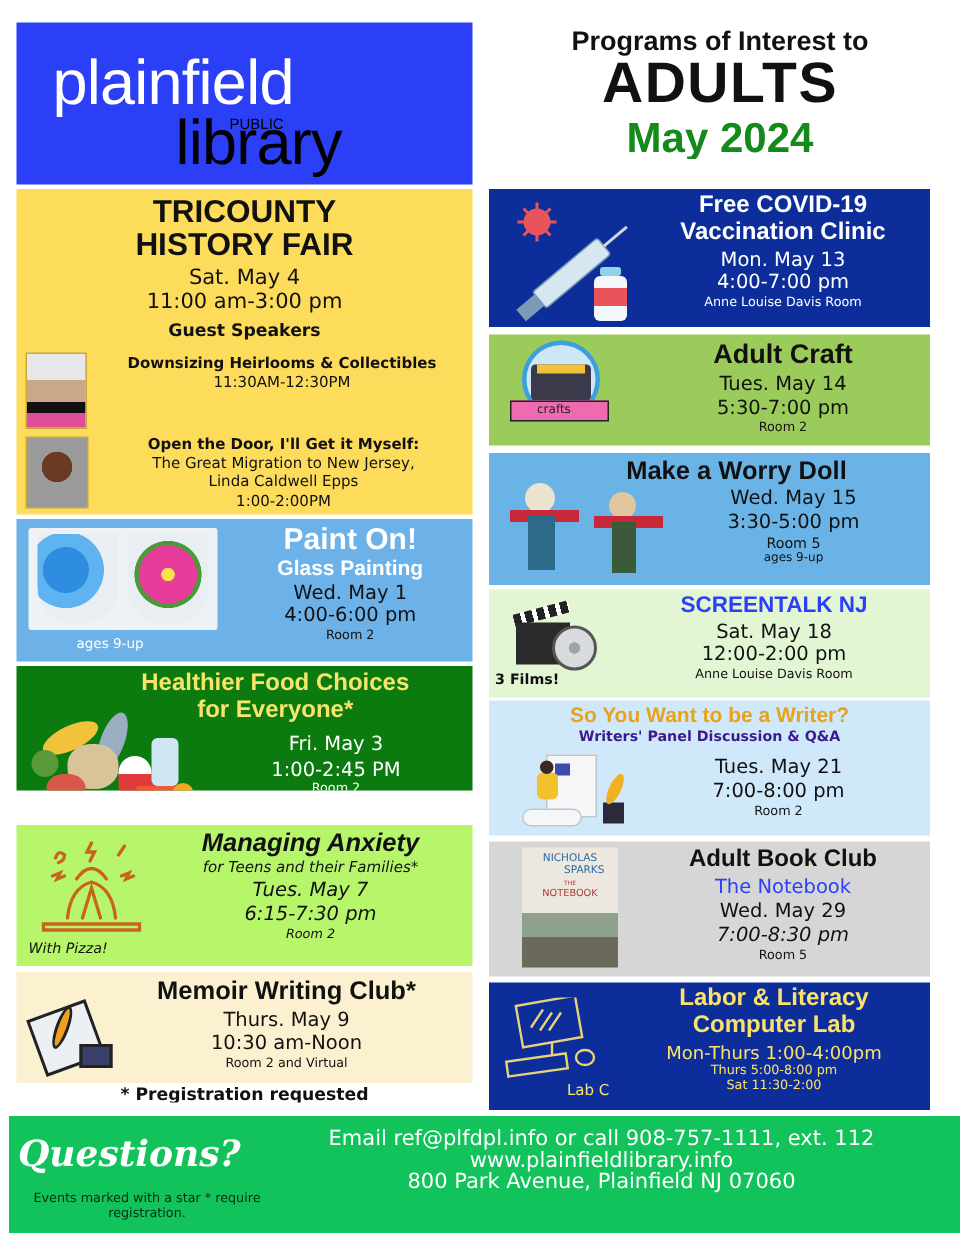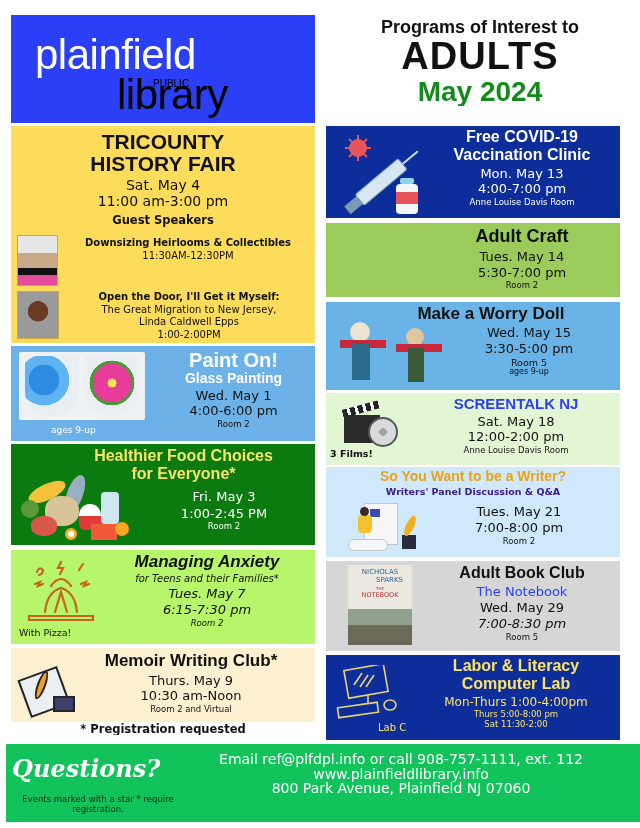--- a/index.html
+++ b/index.html
@@ -16,21 +16,21 @@
   #logo .pub { left: 142px; top: 64px; font-family: "Liberation Sans", sans-serif; font-size: 10px; color: #000; }
   #logo .lib { left: 106px; top: 58px; font-family: "Liberation Sans", sans-serif; font-size: 42px; color: #000; letter-spacing: -0.5px; }
   #title { left: 330px; top: 18px; width: 300px; }
   #title .l1 { font-family: "Liberation Sans", sans-serif; font-weight: bold; font-size: 18px; text-align: center; }
   #title .l2 { font-family: "Liberation Sans", sans-serif; font-weight: bold; font-size: 38px; text-align: center; letter-spacing: 1px; margin-top: 0; }
   #title .l3 { font-family: "Liberation Sans", sans-serif; font-weight: bold; font-size: 28px; text-align: center; color: #138a1b; margin-top: 0px; }
 
   
   #fair { left: 11px; top: 126px; width: 304px; height: 217px; background: #fddc5c; }
   #paint { left: 11px; top: 346px; width: 304px; height: 95px; background: #6cb2e8; }
-  #food { left: 11px; top: 444px; width: 304px; height: 101px; background: #0b7a0f; }
+  #food { left: 11px; top: 444px; width: 304px; height: 83px; background: #0b7a0f; }
   #anx { left: 11px; top: 550px; width: 304px; height: 94px; background: #b7f56a; }
   #memo { left: 11px; top: 648px; width: 304px; height: 74px; background: #fbf0cf; }
   #reg { left: 11px; top: 723px; width: 304px; font-size: 11.5px; font-weight: bold; text-align: center; }
 
   
   #covid { left: 326px; top: 126px; width: 294px; height: 92px; background: #0d2e9a; color: #fff; }
   #craft { left: 326px; top: 223px; width: 294px; height: 74px; background: #9bcb5a; }
   #doll { left: 326px; top: 302px; width: 294px; height: 88px; background: #69b3e6; }
   #screen { left: 326px; top: 393px; width: 294px; height: 72px; background: #e3f6d3; }
   #writer { left: 326px; top: 467px; width: 294px; height: 90px; background: #cfe9fb; }
@@ -130,21 +130,21 @@
         <path d="M34 56 l6 -20 l6 20"></path>
         <path d="M8 60 h64 v4 h-64 z"></path>
         <path d="M40 6 l-3 6 h5 l-3 6"></path>
         <path d="M16 16 q2 -6 6 -2 q0 4 -4 5"></path>
         <path d="M14 28 l5 -2 l-2 4 l5 -2"></path>
         <path d="M60 28 l5 -2 l-2 4 l5 -2"></path>
         <path d="M58 14 l4 -6"></path>
       </g>
     </svg>
   </div>
-  <div class="abs t" style="left:8px;top:78px;font-size:9.5px;">With Pizza!</div>
+  <div class="abs t" style="left:8px;top:78px;font-size:9.5px;font-style:italic;">With Pizza!</div>
   <div class="abs c" style="left:90px;top:3px;width:212px;font-style:italic;">
     <div class="b t" style="font-family:'Liberation Sans',sans-serif;font-size:17px;">Managing Anxiety</div>
     <div class="t" style="font-size:10px;margin-top:3px;">for Teens and their Families*</div>
     <div class="t" style="font-size:13px;margin-top:3px;">Tues. May 7</div>
     <div class="t" style="font-size:13px;margin-top:2px;">6:15-7:30 pm</div>
     <div class="t" style="font-size:8.5px;margin-top:2px;">Room 2</div>
   </div>
 </div>
 
 <div class="box" id="memo">
@@ -187,20 +187,27 @@
   <div class="abs c" style="left:100px;top:3px;width:192px;">
     <div class="b t" style="font-family:'Liberation Sans',sans-serif;font-size:16px;">Free COVID-19</div>
     <div class="b t" style="font-family:'Liberation Sans',sans-serif;font-size:16px;margin-top:1px;">Vaccination Clinic</div>
     <div class="t" style="font-size:13px;margin-top:3px;">Mon. May 13</div>
     <div class="t" style="font-size:13px;margin-top:2px;">4:00-7:00 pm</div>
     <div class="t" style="font-size:8.5px;margin-top:2px;">Anne Louise Davis Room</div>
   </div>
 </div>
 
 <div class="box" id="craft">
+  <div class="abs" style="left:8px;top:4px;width:80px;height:64px;">
+    <div class="abs" style="left:14px;top:0px;width:52px;height:52px;border-radius:50%;background:#cfe6f5;border:3px solid #3aa0e0;"></div>
+    <div class="abs" style="left:20px;top:16px;width:40px;height:24px;background:#3a3a4a;border-radius:3px;"></div>
+    <div class="abs" style="left:24px;top:16px;width:32px;height:6px;background:#f2c33a;"></div>
+    <div class="abs" style="left:6px;top:40px;width:66px;height:14px;background:#f06ab0;border:1px solid #222;"></div>
+    <div class="abs t" style="left:24px;top:42px;font-size:8px;color:#222;">crafts</div>
+  </div>
   <div class="abs c" style="left:100px;top:4px;width:192px;">
     <div class="b t" style="font-family:'Liberation Sans',sans-serif;font-size:18px;">Adult Craft</div>
     <div class="t" style="font-size:13px;margin-top:4px;">Tues. May 14</div>
     <div class="t" style="font-size:13px;margin-top:2px;">5:30-7:00 pm</div>
     <div class="t" style="font-size:8.5px;margin-top:2px;">Room 2</div>
   </div>
 </div>
 
 <div class="box" id="doll">
   <div class="abs c b t" style="left:40px;top:3px;width:250px;font-family:'Liberation Sans',sans-serif;font-size:17px;">Make a Worry Doll</div>

